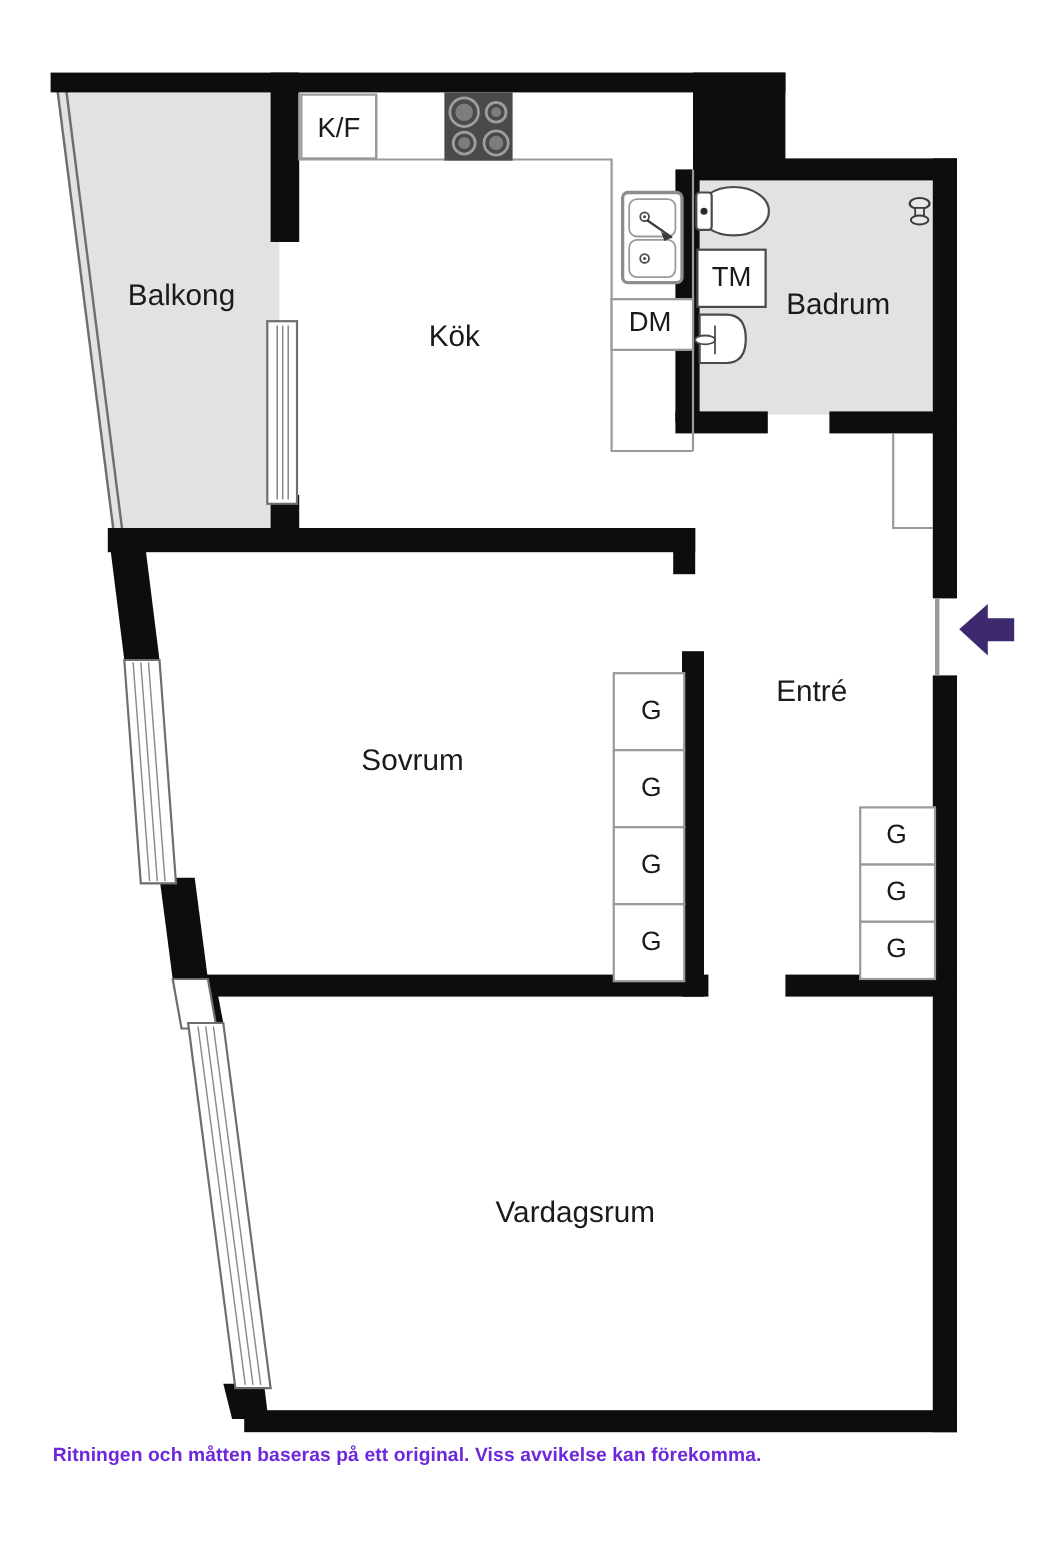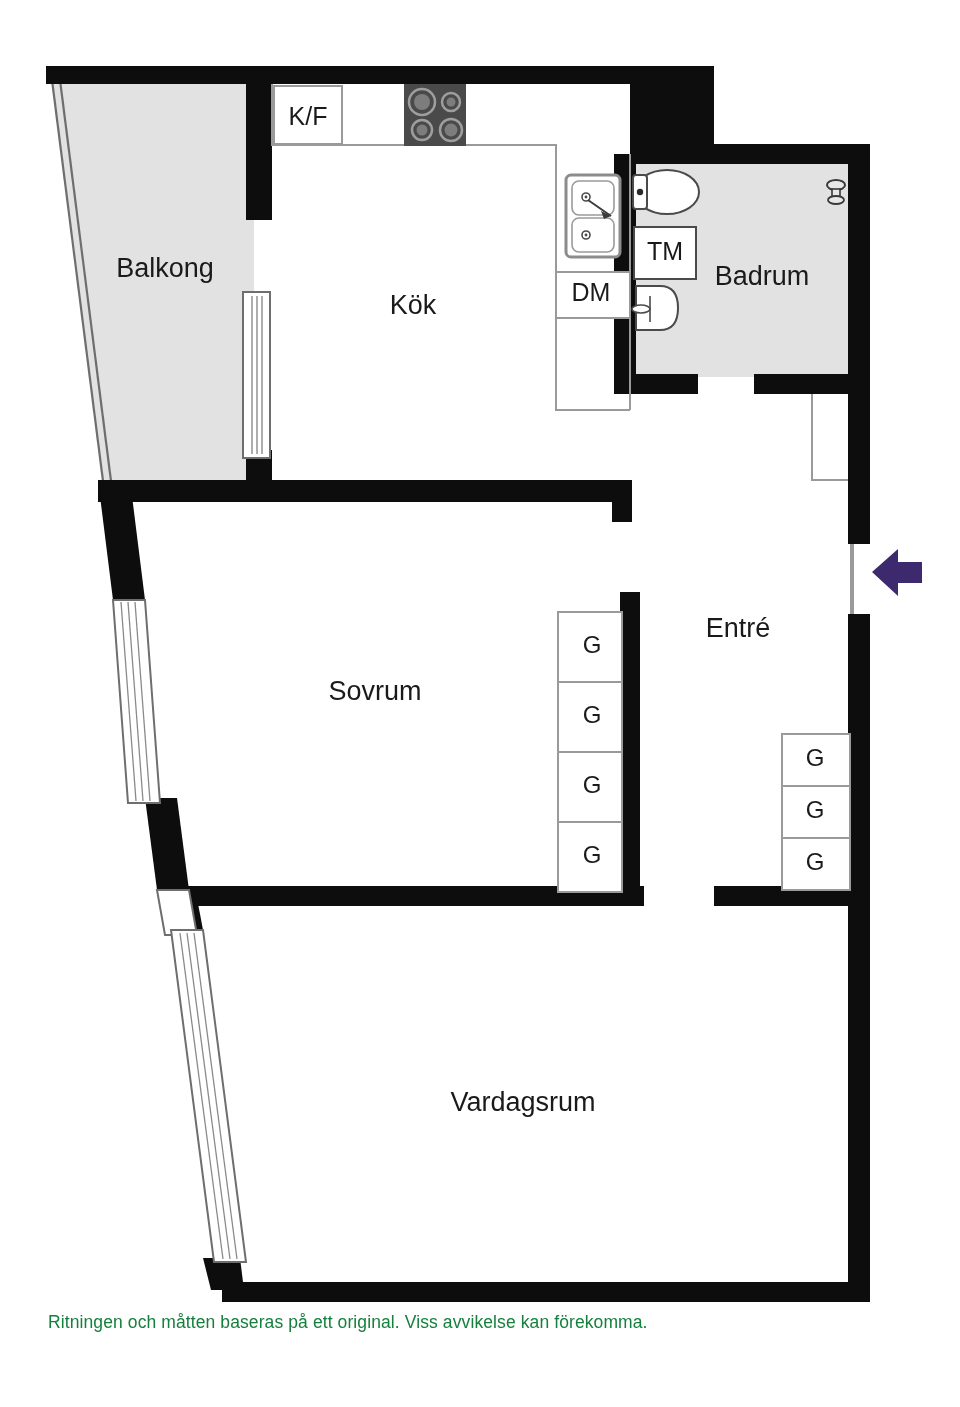--- a/index.html
+++ b/index.html
@@ -47,23 +47,24 @@
     fill: #1a1a1a;
     text-anchor: middle;
     dominant-baseline: middle;
   }
   .caption {
     position: absolute;
     left: 48px;
     top: 1312px;
     font-family: "Liberation Sans", sans-serif;
     font-size: 17.5px;
-    color: #15803d;
+    color: #6d28d9;
     letter-spacing: 0.1px;
     white-space: nowrap;
+    font-weight: bold;
   }
 </style>
 </head>
 <body>
 
 <div id="floorplan-root">
 
   <svg class="plan" viewBox="0 0 960 1407" xmlns="http://www.w3.org/2000/svg">
 
     <g>

